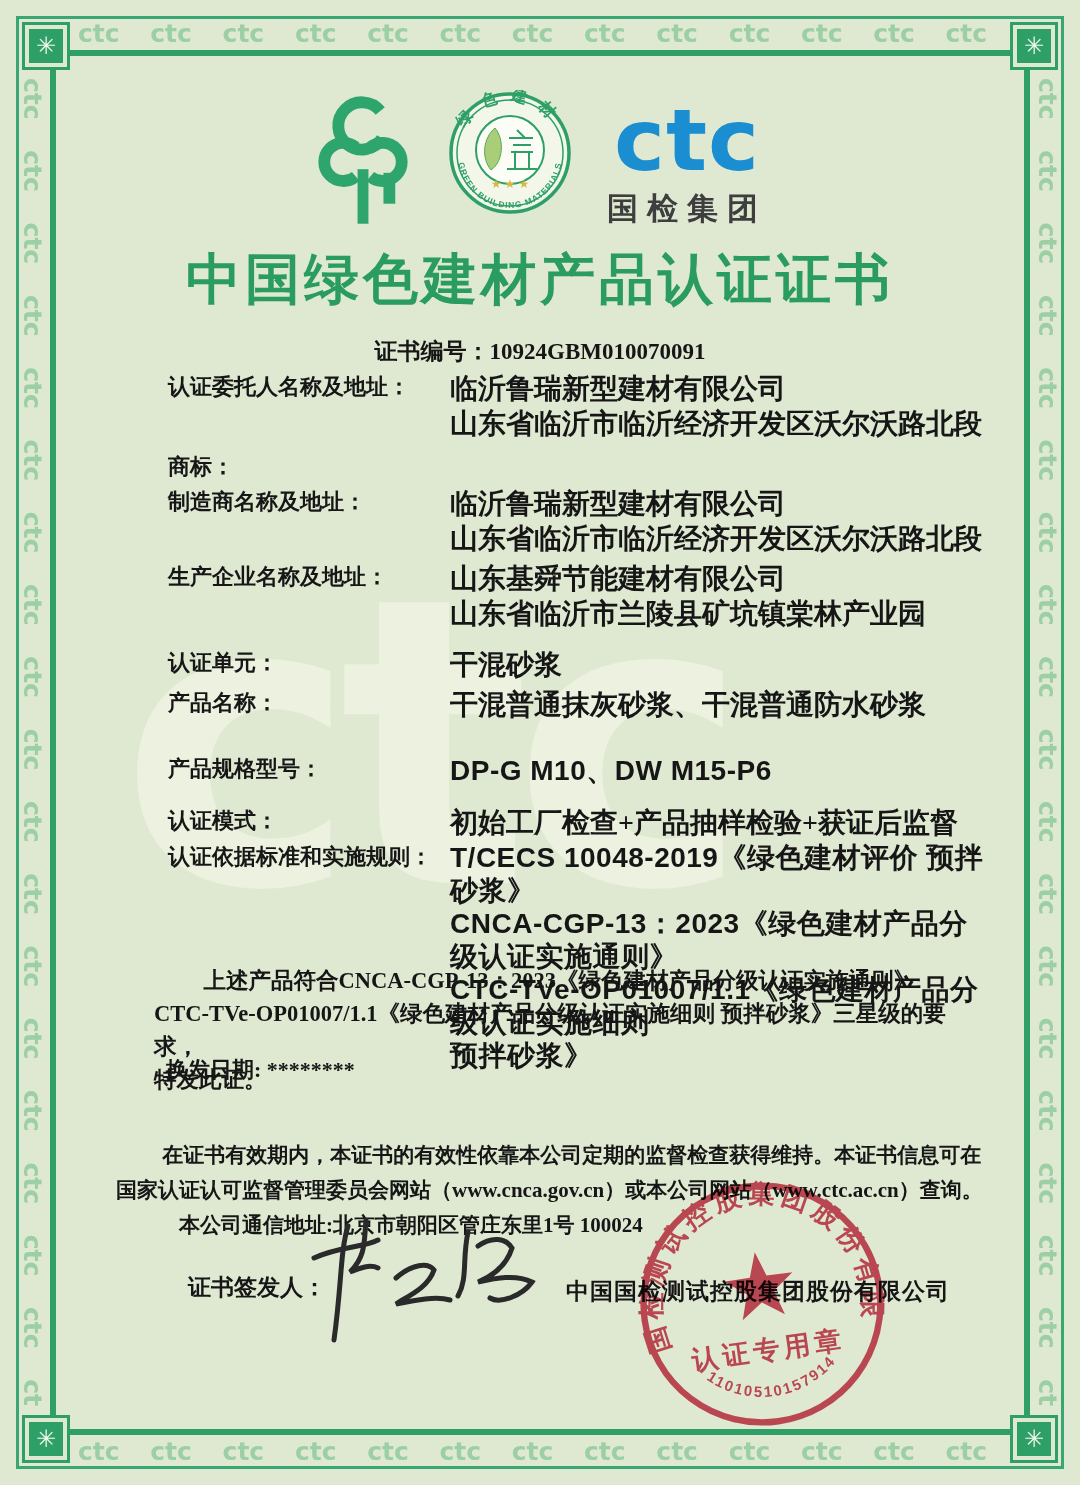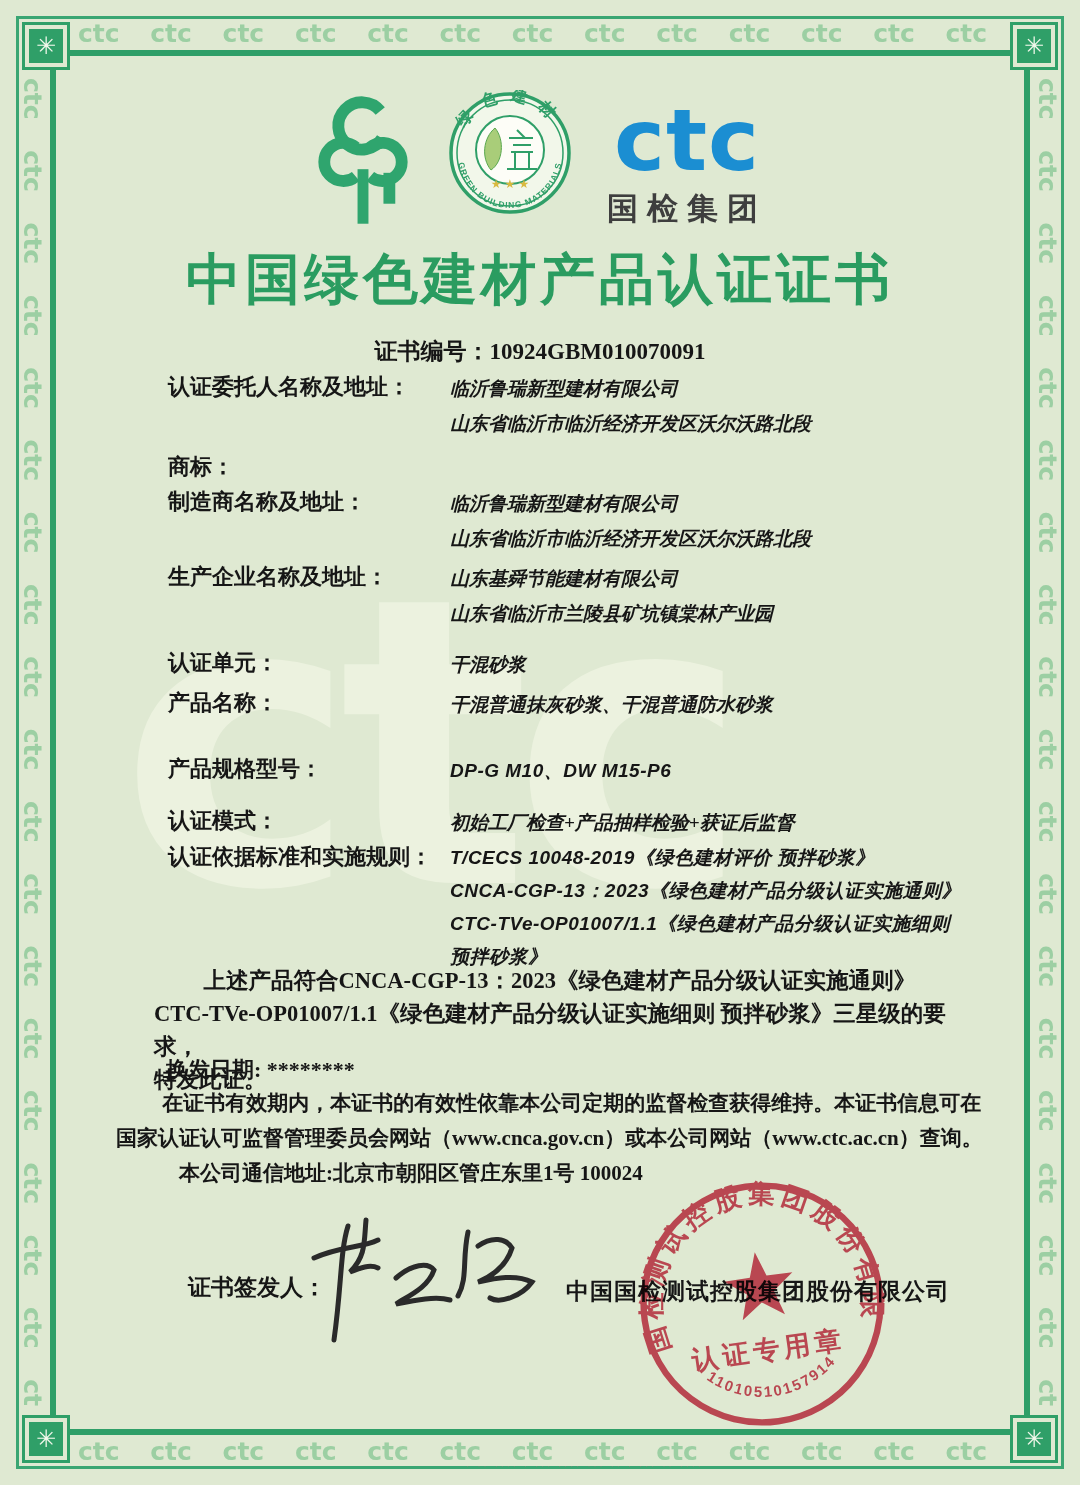--- a/index.html
+++ b/index.html
@@ -46,35 +46,35 @@
     font-size:31px; color:#3e3e3e; letter-spacing:9px; margin-top:6px;text-align:right; }
   
   .title { position:absolute; top:243px; left:0; width:100%; text-align:center;
     font-size:55px; font-weight:900; color:#2a9c60; letter-spacing:4px; z-index:2; }
   .cert-no { position:absolute; top:336px; left:0; width:100%; text-align:center;
     font-size:23px; font-weight:700; z-index:2; }
   
   .fields { position:absolute; top:368px; left:168px; right:86px; z-index:2; }
   .field-row { position:absolute; left:0; right:0; display:flex; }
   .field-label { width:282px; flex-shrink:0; font-size:22px; font-weight:700; }
-  .field-value { flex:1; font-size:19px; font-weight:700; line-height:35px; margin-top:-1px;font-style:italic;}
+  .field-value { flex:1; font-size:28px; font-weight:700; line-height:35px; margin-top:-1px;}
   .f1{top:4px} .f2{top:84px} .f3{top:119px} .f4{top:194px}
   .f5{top:280px} .f6{top:320px} .f7{top:386px} .f8{top:438px} .f9{top:474px}
   .latin .field-value, .field-value.latin {
     font-family:"Liberation Sans","DejaVu Sans",sans-serif; font-weight:900; letter-spacing:0.5px; }
   .f9 .field-value { line-height:33px; }
   
   .statement { position:absolute; top:964px; left:154px; right:90px;
     font-size:22.5px; font-weight:700; line-height:33px; z-index:2; }
   .indent-2 { text-indent:2.2em; }
   .indent-3 { text-indent:3em; }
   .dates { position:absolute; top:1052px; left:166px; right:128px;
     display:flex; justify-content:space-between; font-size:22px; font-weight:700; z-index:2;}
   .dates .dline { line-height:35px; }
-  .notice { position:absolute; top:1086px; left:116px; right:90px;
+  .notice { position:absolute; top:1138px; left:116px; right:90px;
     font-size:21px; font-weight:700; line-height:35px; z-index:2; }
   
   .sign-label { position:absolute; top:1272px; left:188px; font-size:23px; font-weight:700; z-index:2;}
   .signature-svg { position:absolute; top:1212px; left:300px; z-index:2; }
   .company-name { position:absolute; top:1276px; left:566px; font-size:23px;
     font-weight:700; letter-spacing:1px; z-index:2; }
   .seal-svg { position:absolute; top:1176px; left:634px; z-index:3;
     transform:rotate(-8deg); opacity:0.92; mix-blend-mode:multiply; }
   .microprint { position:absolute; top:1461px; left:340px; right:250px; text-align:center;
     font-size:9px; color:#7a8a78; letter-spacing:3px; filter:blur(0.4px); z-index:4; }

